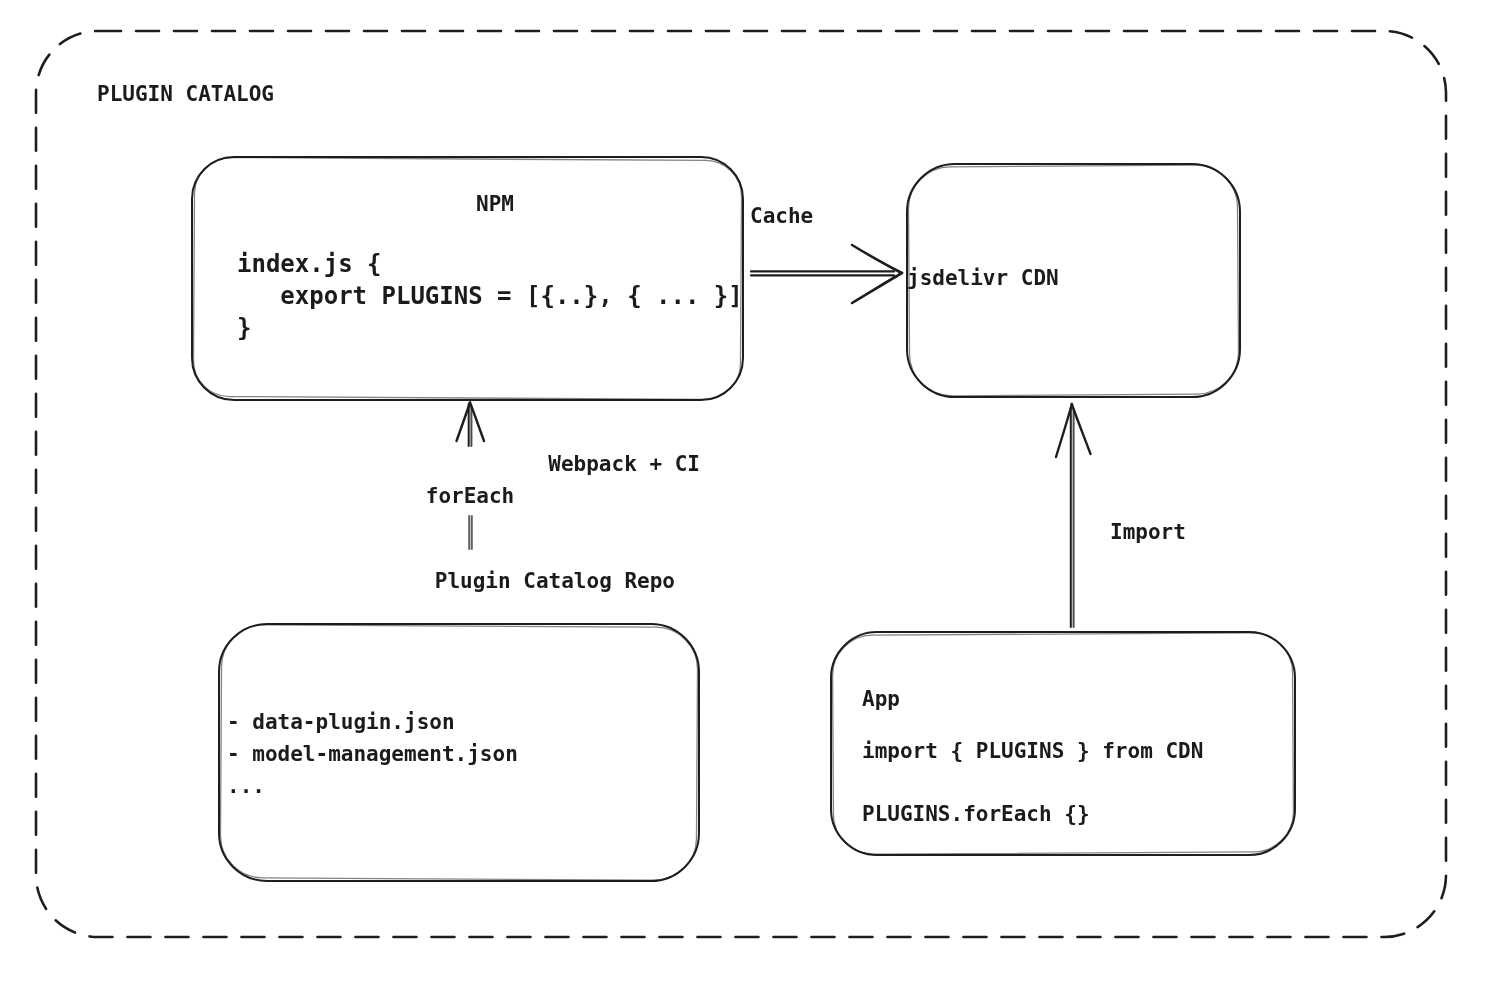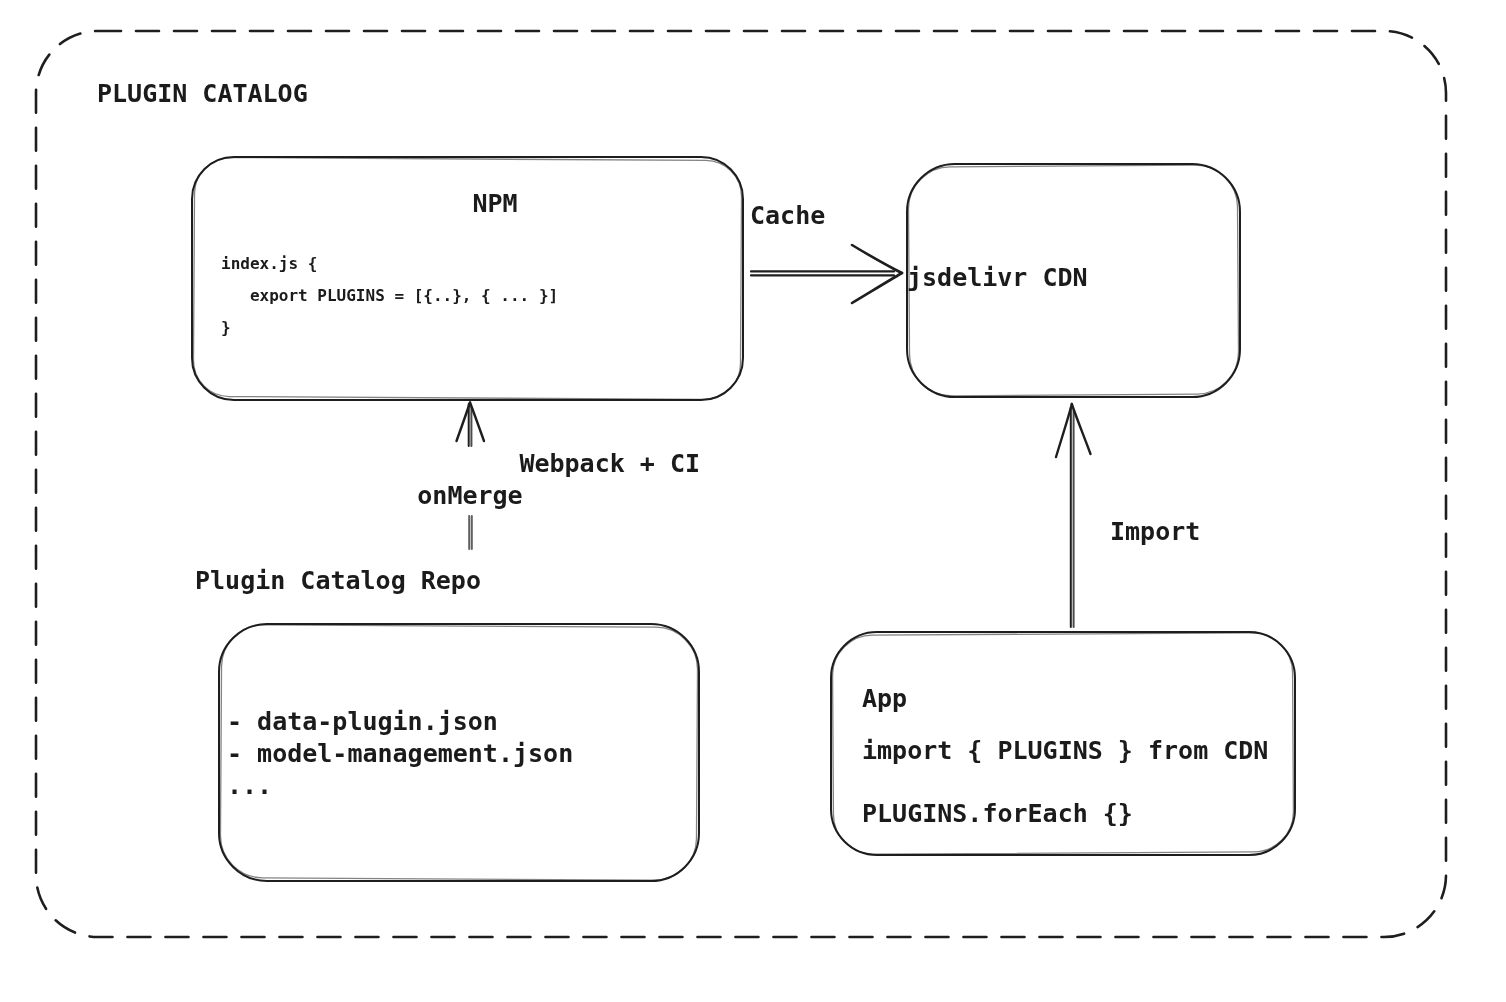--- a/index.html
+++ b/index.html
@@ -18,37 +18,37 @@
     width: 1506px; height: 1002px;
   }
   svg.shapes path, svg.shapes rect, svg.shapes line {
     fill: none;
     stroke: #1e1e1e;
     stroke-linecap: round;
     stroke-linejoin: round;
   }
   .label {
     position: absolute;
-    font-size: 25px;
+    font-size: 21px;
     font-weight: 600;
     line-height: 32px;
     white-space: pre;
     letter-spacing: 0;
   }
-  .small { font-size: 16px; }
+  .small { font-size: 24px; margin-left: 16px; }
   .t-title   { left: 97px;  top: 78px; }
   .t-npm     { left: 192px; top: 188px; width: 606px; text-align: center; }
   .t-npm-c1  { left: 221px; top: 248px; }
   .t-npm-c2  { left: 221px; top: 280px; text-align: center; }
   .t-npm-c3  { left: 221px; top: 312px; }
   .t-cache   { left: 750px; top: 200px; width: 152px; text-align: left; }
   .t-cdn     { left: 907px; top: 262px; width: 333px; text-align: left; }
   .t-build1  { left: 240px; top: 448px; width: 460px; text-align: right; }
   .t-build2  { left: 240px; top: 480px; width: 460px; text-align: center; }
-  .t-repo-t  { left: 195px; top: 565px; width: 480px; text-align: left; }
+  .t-repo-t  { left: 195px; top: 565px; width: 480px; text-align: right; }
   .t-repo-1  { left: 227px; top: 706px; text-align: center; }
   .t-repo-2  { left: 227px; top: 738px; }
   .t-repo-3  { left: 227px; top: 770px; }
   .t-app-t   { left: 862px; top: 683px; }
   .t-app-c1  { left: 862px; top: 735px; }
   .t-app-c2  { left: 862px; top: 798px; }
   .t-import  { left: 1110px; top: 516px; }
 </style>
 </head>
 <body>
@@ -111,21 +111,21 @@
   <div class="label t-npm">NPM</div>
   <div class="label small t-npm-c1">index.js {</div>
   <div class="label small t-npm-c2">   export PLUGINS = [{..}, { ... }]</div>
   <div class="label small t-npm-c3">}</div>
 
   <div class="label t-cache">Cache</div>
 
   <div class="label t-cdn">jsdelivr CDN</div>
 
   <div class="label t-build1">Webpack + CI</div>
-  <div class="label t-build2">onMerge</div>
+  <div class="label t-build2">forEach</div>
 
   <div class="label t-repo-t">Plugin Catalog Repo</div>
   <div class="label t-repo-1">- data-plugin.json</div>
   <div class="label t-repo-2">- model-management.json</div>
   <div class="label t-repo-3">...</div>
 
   <div class="label t-app-t">App</div>
   <div class="label t-app-c1">import { PLUGINS } from CDN</div>
   <div class="label t-app-c2">PLUGINS.forEach {}</div>
 

